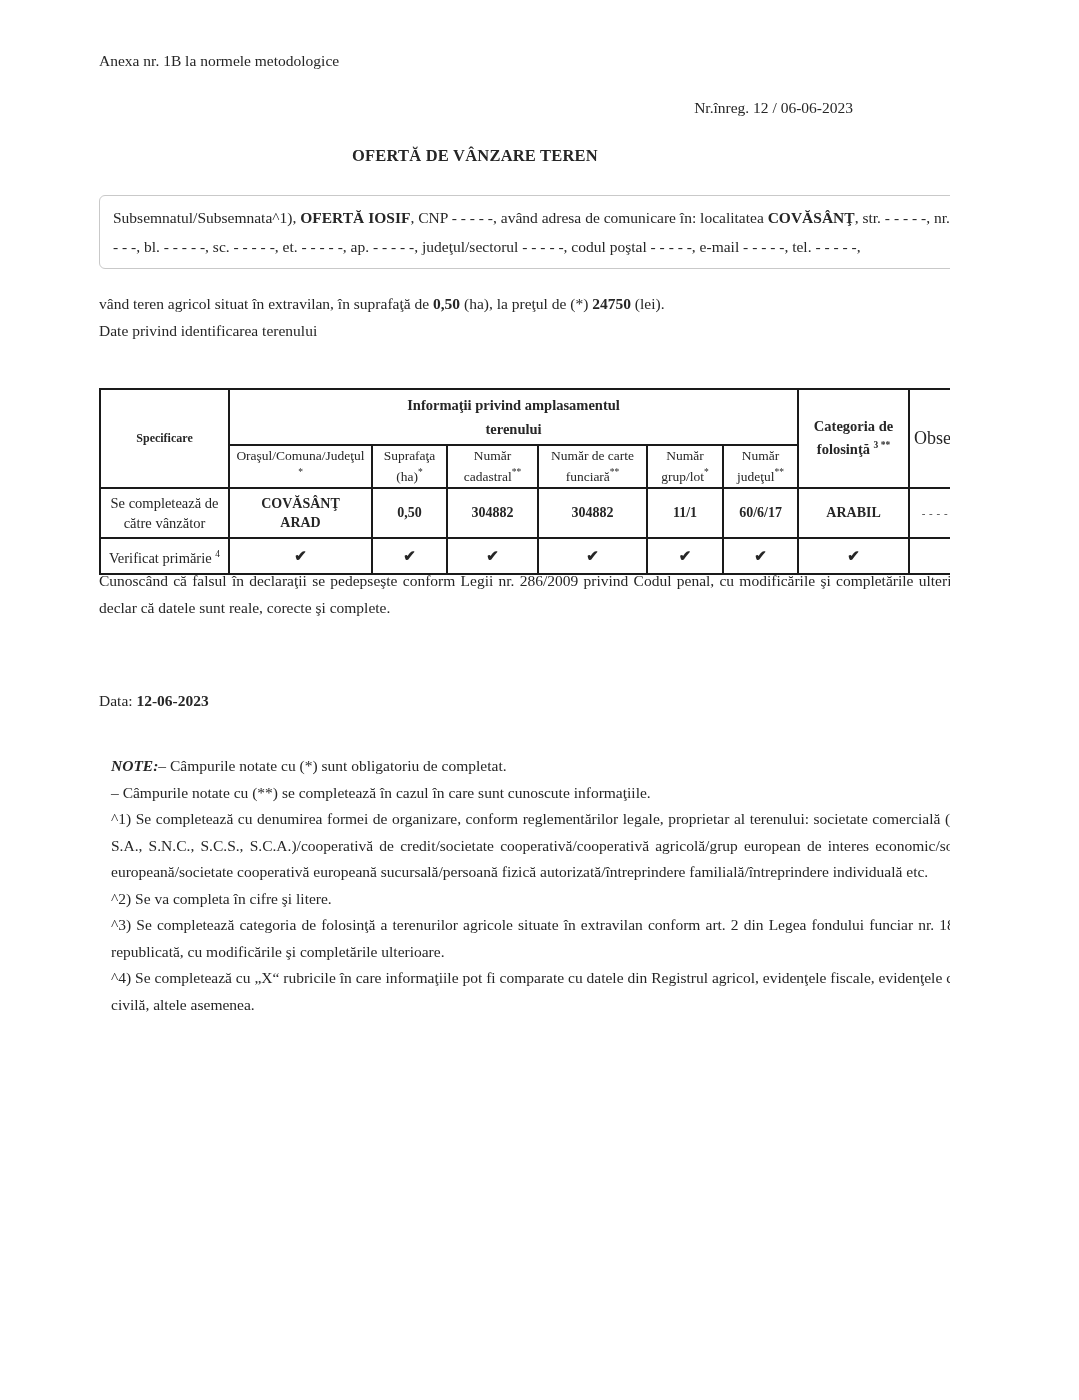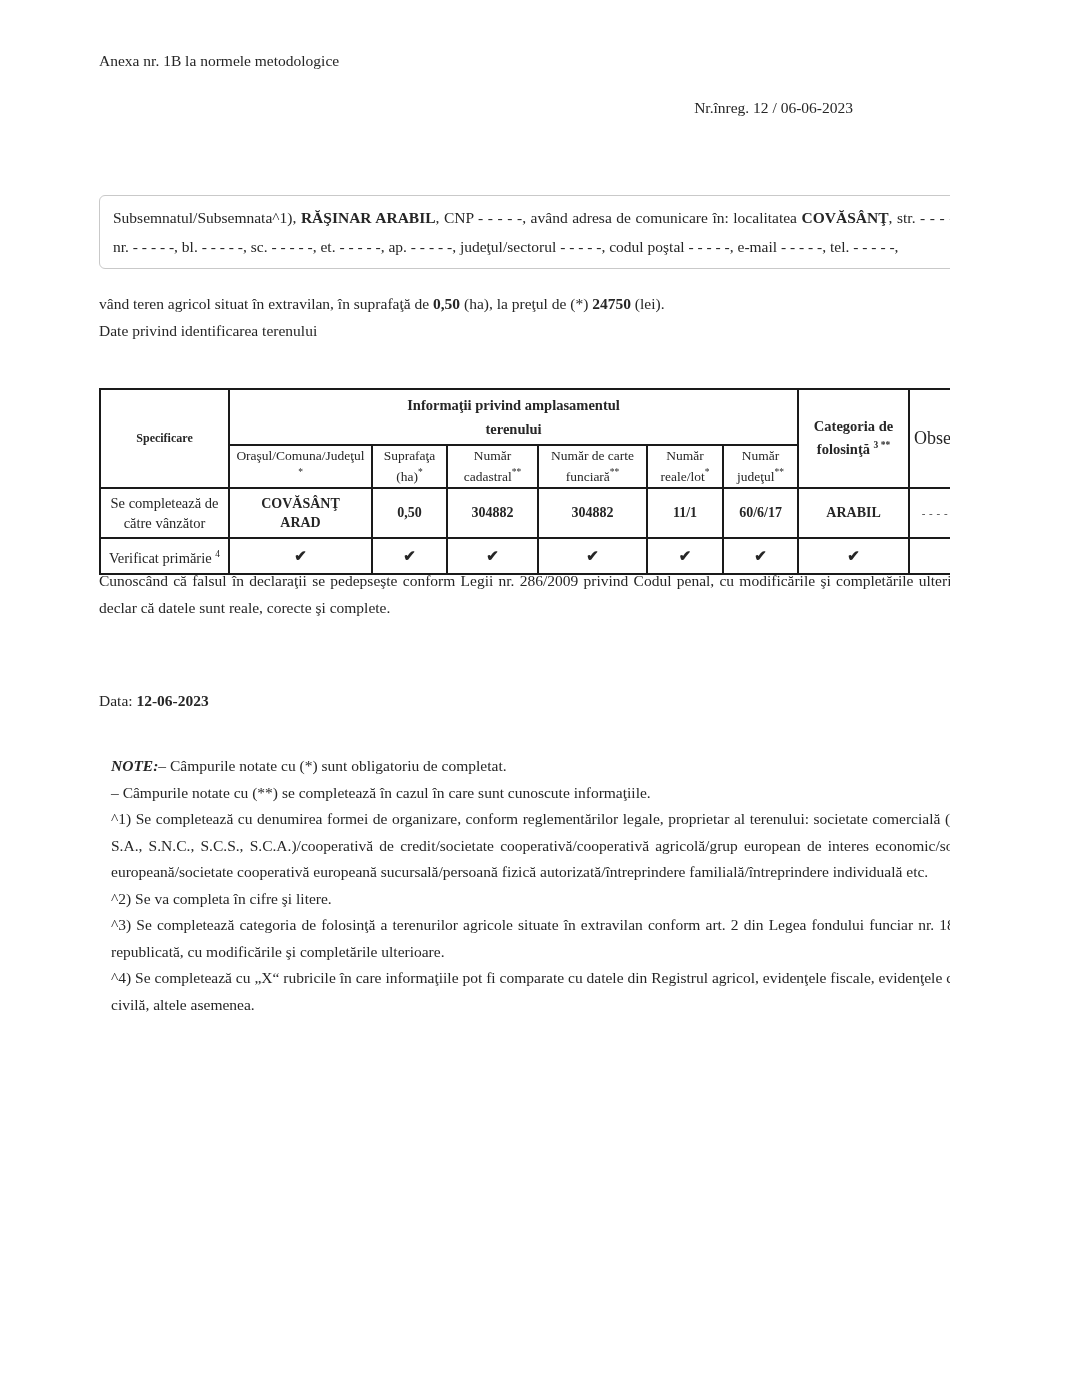--- a/index.html
+++ b/index.html
@@ -73,22 +73,23 @@
   .notes { position: absolute; left: 99px; top: 753px; width: 883px; margin-left: 12px; }
   .notes p { margin: 0; text-align: justify; line-height: 26.5px; }
 </style>
 </head>
 <body>
 
 <div class="page">
 
   <div class="annex">Anexa nr. 1B la normele metodologice</div>
   <div class="reg">Nr.înreg. 12 / 06-06-2023</div>
+  <div class="title">OFERTĂ DE VÂNZARE TEREN</div>
 
-  <div class="box"><span>Subsemnatul/Subsemnata^1), </span><span class="b">RĂŞINAR ARABIL</span><span>, CNP - - - - -, având adresa de comunicare în: localitatea </span><span class="b">COVĂSÂNŢ</span><span>, str. - - - - -, nr. - - - - -, bl. - - - - -, sc. - - - - -, et. - - - - -, ap. - - - - -, judeţul/sectorul - - - - -, codul poştal - - - - -, e-mail - - - - -, tel. - - - - -,</span></div>
+  <div class="box"><span>Subsemnatul/Subsemnata^1), </span><span class="b">OFERTĂ IOSIF</span><span>, CNP - - - - -, având adresa de comunicare în: localitatea </span><span class="b">COVĂSÂNŢ</span><span>, str. - - - - -, nr. - - - - -, bl. - - - - -, sc. - - - - -, et. - - - - -, ap. - - - - -, judeţul/sectorul - - - - -, codul poştal - - - - -, e-mail - - - - -, tel. - - - - -,</span></div>
 
   <div class="intro">
     <p><span>vând teren agricol situat în extravilan, în suprafaţă de </span><span class="b">0,50</span><span> (ha), la preţul de (*) </span><span class="b">24750</span><span> (lei).</span></p>
     <p>Date privind identificarea terenului</p>
   </div>
 
   <table class="land">
     <colgroup>
       <col style="width:129px">
         <col style="width:143px">
@@ -122,21 +123,21 @@
       <td class="sub">
             <div>Număr</div>
             <div><span>cadastral</span><sup>**</sup></div>
           </td>
       <td class="sub">
             <div>Număr de carte</div>
             <div><span>funciară</span><sup>**</sup></div>
           </td>
       <td class="sub">
             <div>Număr</div>
-            <div><span>reale/lot</span><sup>*</sup></div>
+            <div><span>grup/lot</span><sup>*</sup></div>
           </td>
       <td class="sub">
             <div>Număr</div>
             <div><span>judeţul</span><sup>**</sup></div>
           </td>
     </tr>
     <tr class="seller">
       <td class="rowlabel">Se completează de către vânzător</td>
       <td class="val">
             <div>COVĂSÂNŢ</div>

